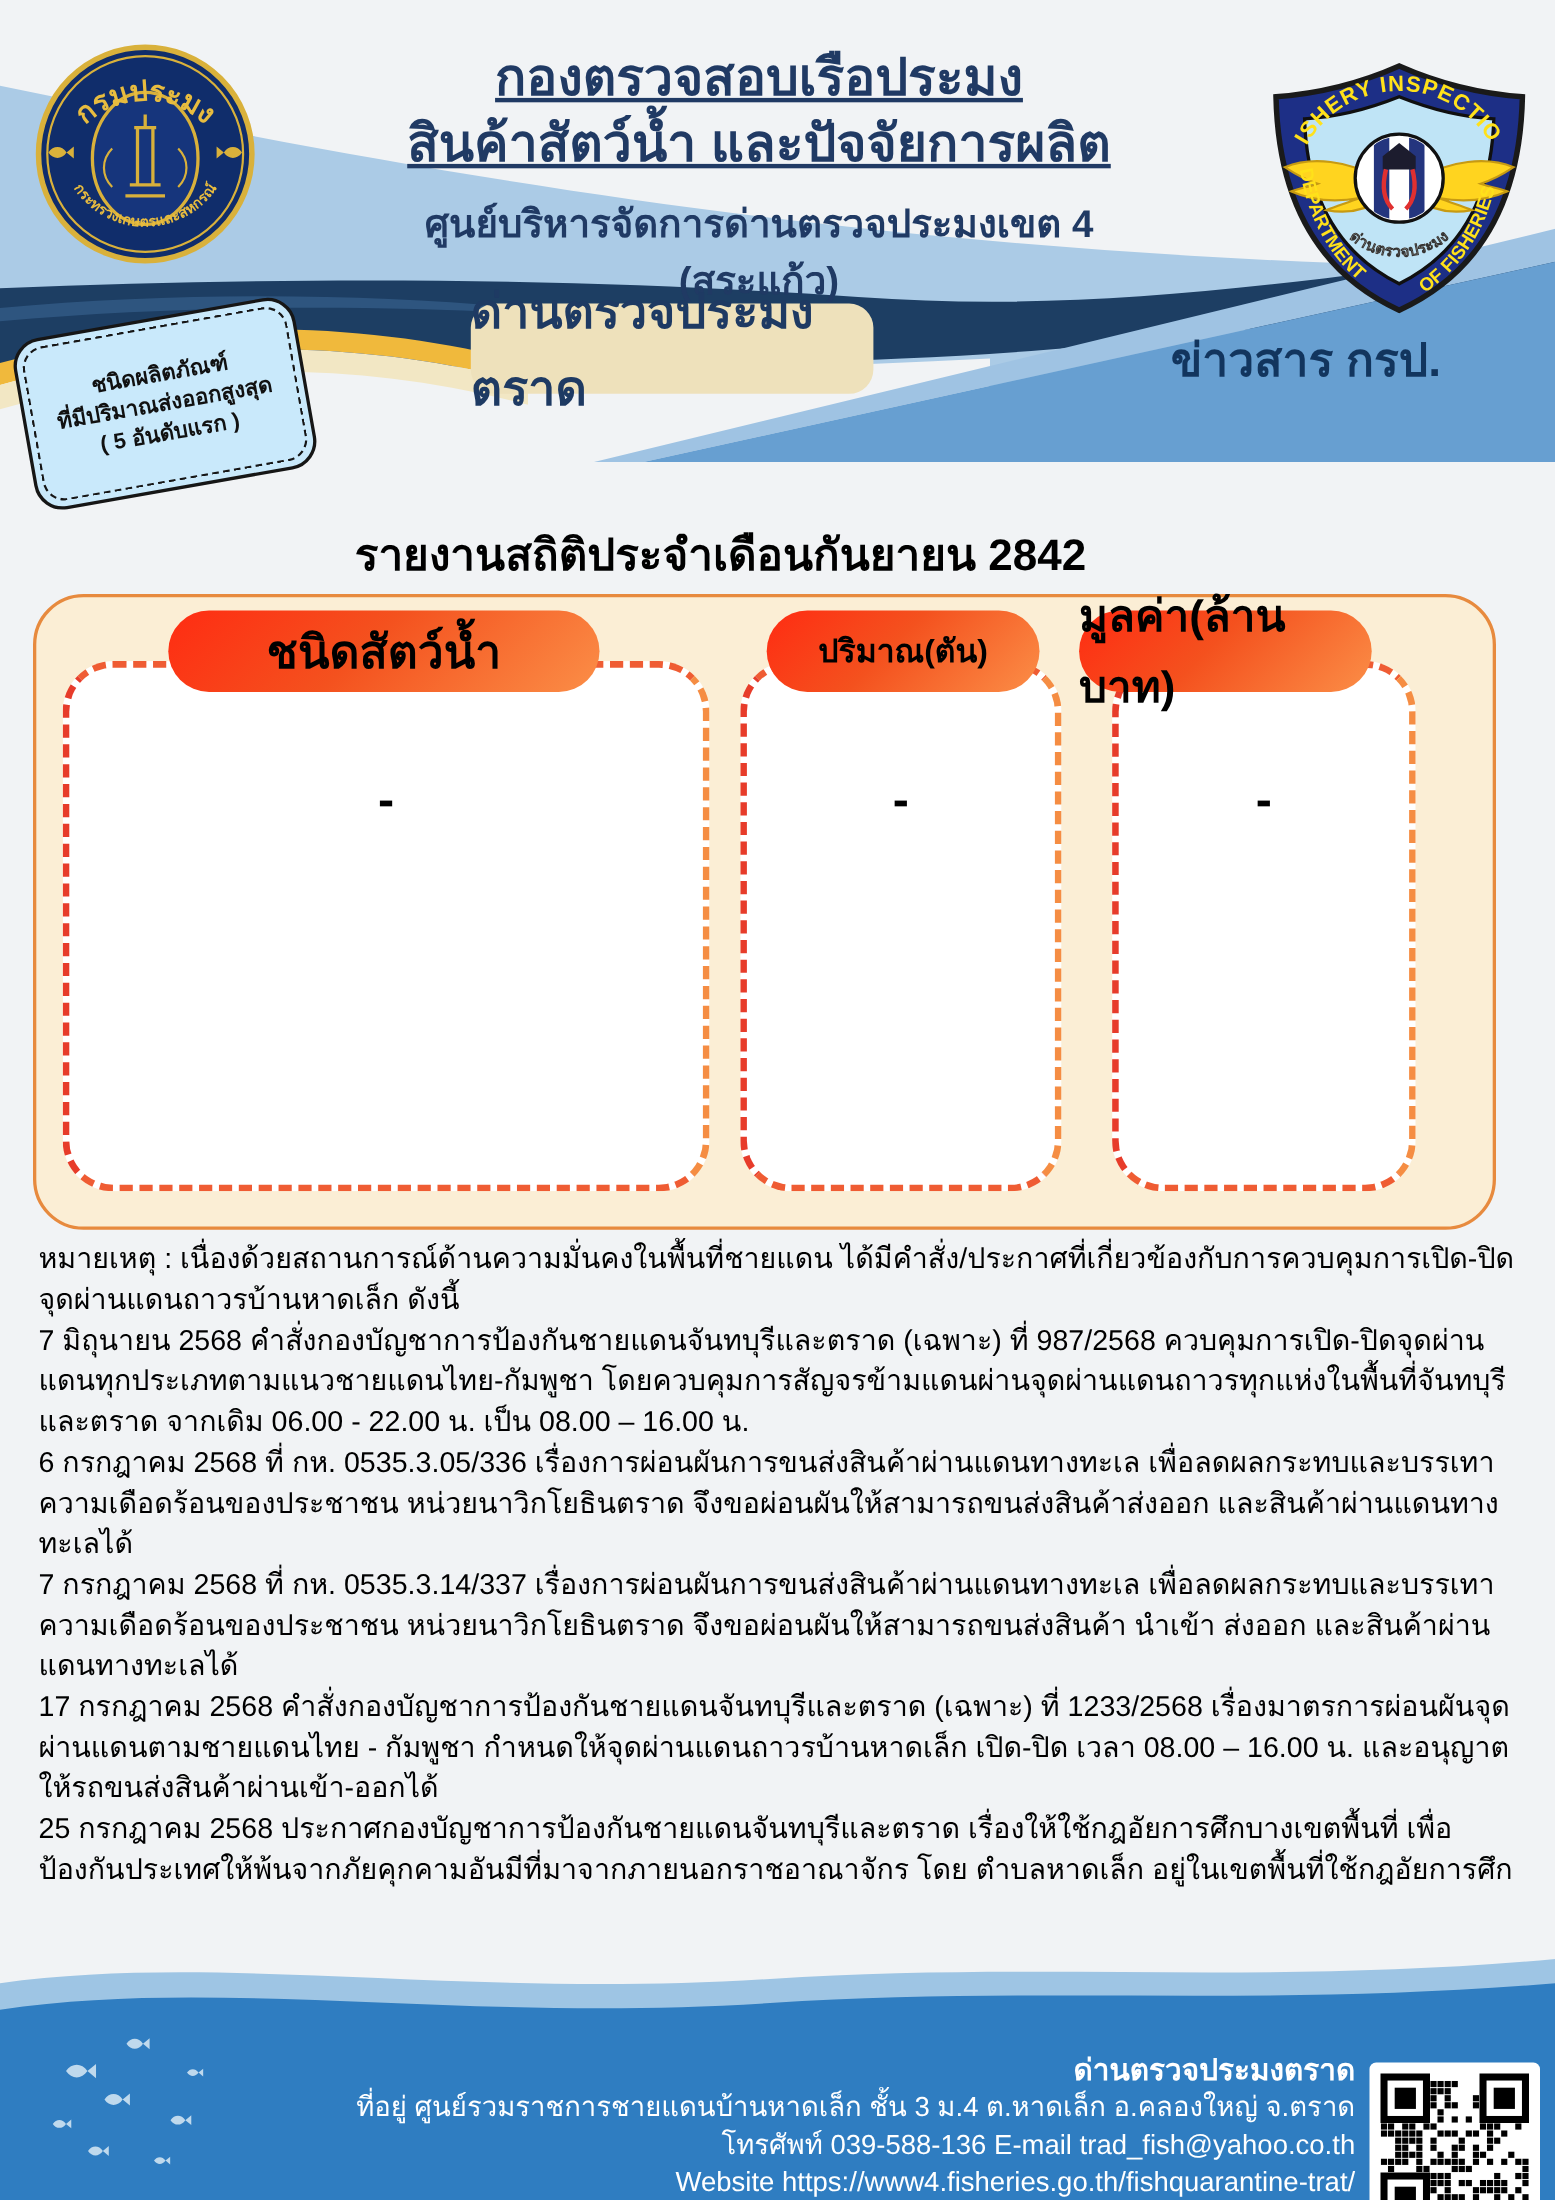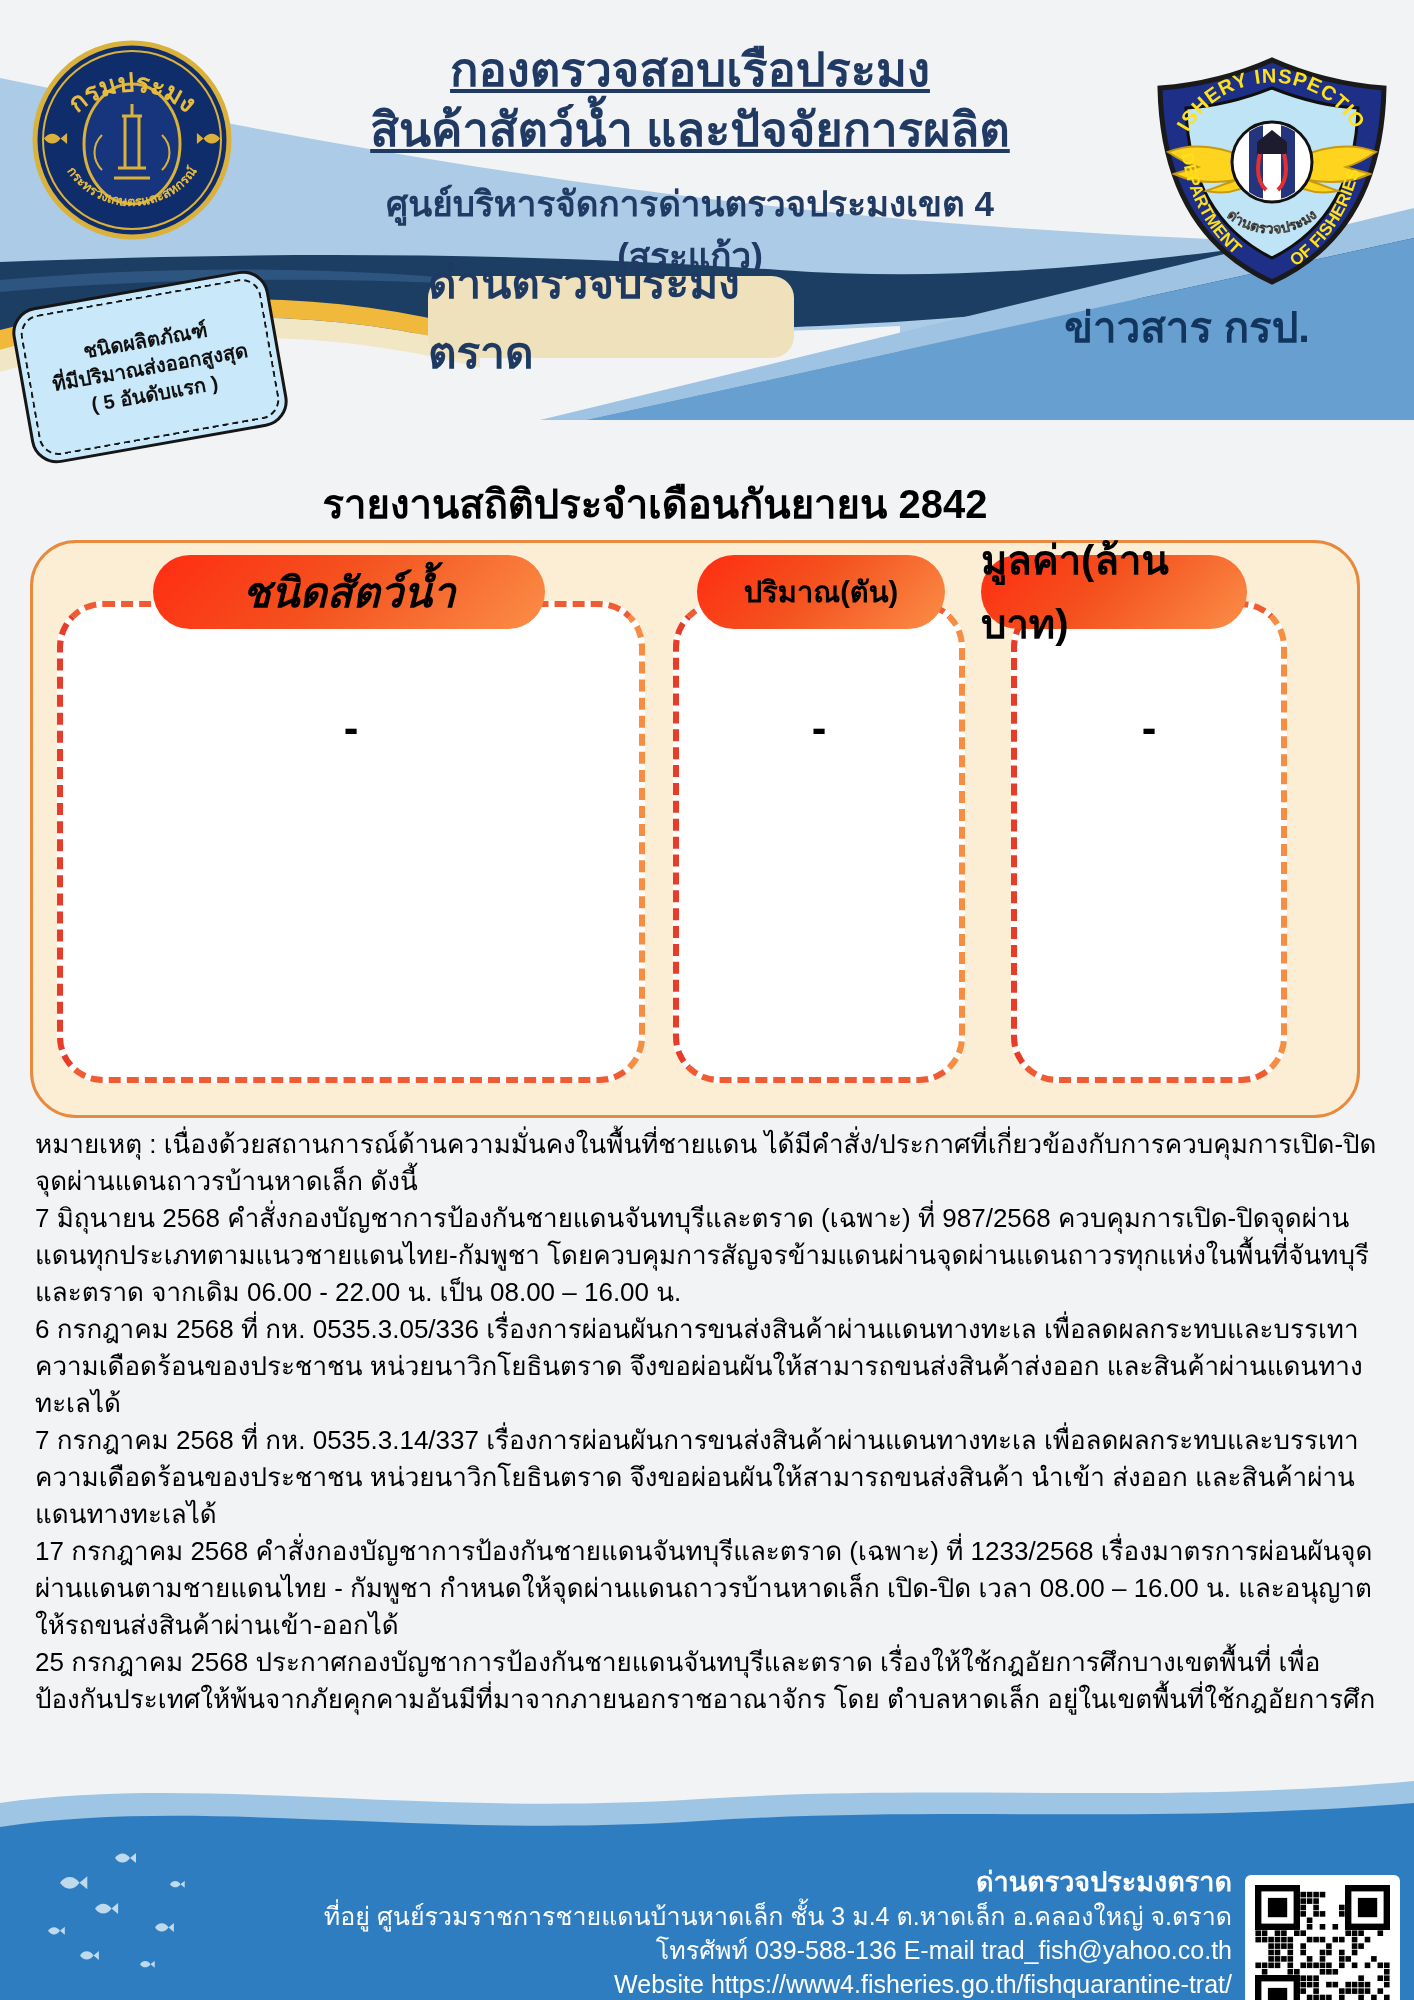--- a/index.html
+++ b/index.html
@@ -34,21 +34,21 @@
   .board{position:absolute;left:30px;top:540px;width:1324px;height:572px;background:#fbeed5;
          border:3px solid #e78a3e;border-radius:46px;}
   .stat-box{position:absolute;top:58px;height:482px;background:#fff;border:6px dashed #ef5c33;
             border-left-color:#e73c2a;border-right-color:#f58d43;border-radius:46px;box-sizing:border-box;}
   .stat-box.b1{left:24px;width:588px;}
   .stat-box.b2{left:640px;width:292px;}
   .stat-box.b3{left:978px;width:276px;}
   .stat-pill{position:absolute;top:12px;height:74px;border-radius:37px;z-index:3;
              background:linear-gradient(135deg,#ff2c12 0%,#f4511e 45%,#fb8e47 100%);
              display:flex;align-items:center;justify-content:center;font-weight:bold;color:#000;}
-  .stat-pill.p1{left:120px;width:392px;font-size:42px;font-style:italic;}
+  .stat-pill.p1{left:120px;width:392px;font-size:42px;}
   .stat-pill.p2{left:664px;width:248px;font-size:29px;}
   .stat-pill.p3{left:948px;width:266px;font-size:40px;}
   .stat-value{position:absolute;width:100%;top:96px;text-align:center;font-size:44px;font-weight:bold;color:#000;}
 
   
   .notes{position:absolute;left:35px;top:1126px;width:1348px;color:#000;font-size:26px;line-height:37px;}
   .notes p{margin:0;}
 
   
   .footer{position:absolute;left:0;top:1765px;width:1414px;height:235px;}

